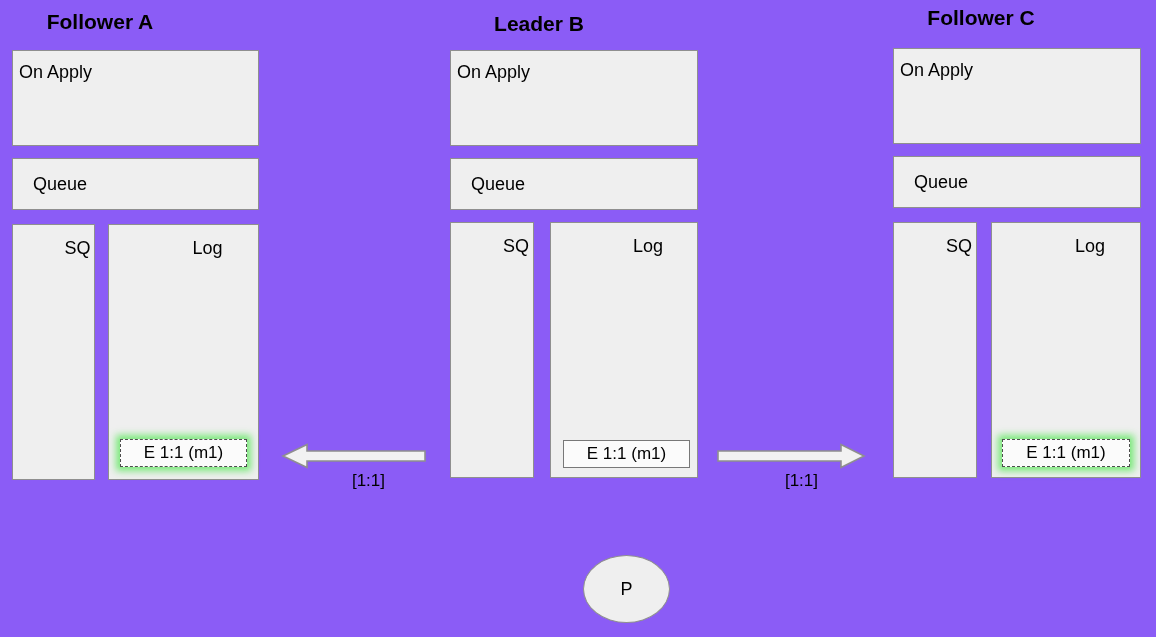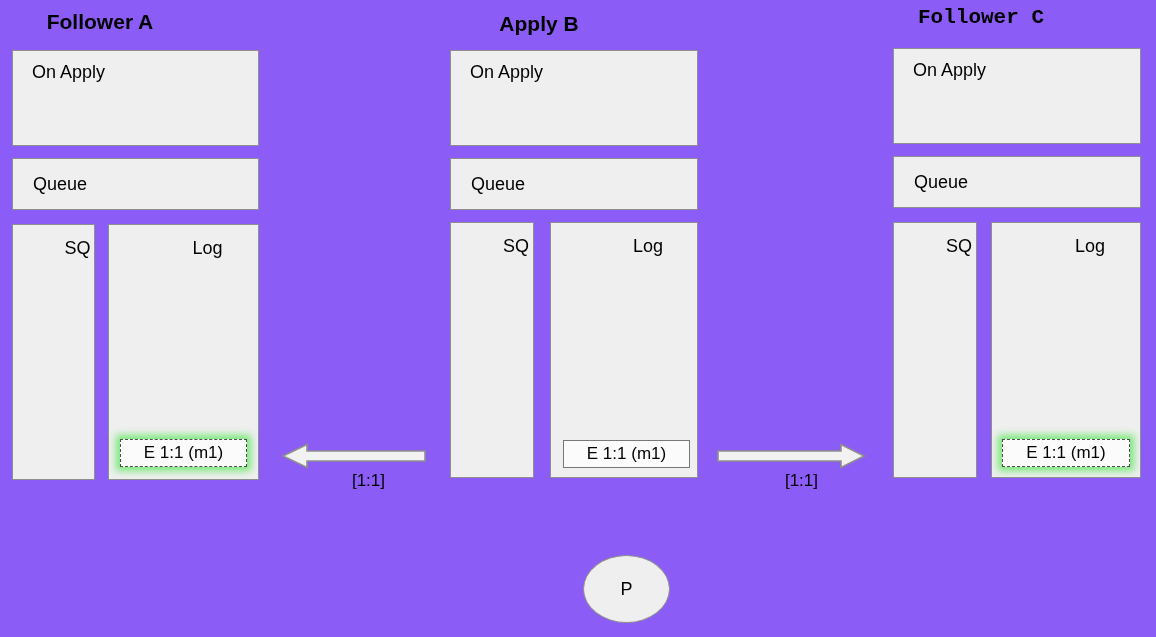--- a/index.html
+++ b/index.html
@@ -20,21 +20,21 @@
     white-space: nowrap;
   }
   .box {
     position: absolute;
     box-sizing: border-box;
     background: #efefef;
     border: 1.5px solid #8f8f8f;
     font-size: 18px;
     padding-left: 48px;
   }
-  .box.pad-topleft { padding: 11px 19px; }
+  .box.pad-topleft { padding: 11px 6px; }
   .box.vcenter { display: flex; align-items: center; padding-left: 20px; }
   .box.label-topcenter { text-align: center; padding-top: 13px; }
   .entry {
     position: absolute;
     box-sizing: border-box;
     background: #fbfbfb;
     font-size: 17px;
     text-align: left;
     display: flex;
     align-items: center;
@@ -84,21 +84,21 @@
   </div>
 
   <div class="box label-topcenter" style="left:108px; top:224px; width:151px; height:256px;">
     <span>Log</span>
   </div>
 
   <div class="entry dashed glow" style="left:120px; top:439px; width:127px; height:28px;">
     <span>E 1:1 (m1)</span>
   </div>
 
-  <div class="abs node-title" style="left:450px; top:12px; width:178px;">Apply B</div>
+  <div class="abs node-title" style="left:450px; top:12px; width:178px;">Leader B</div>
 
   <div class="box pad-topleft" style="left:450px; top:50px; width:248px; height:96px;">
     <span>On Apply</span>
   </div>
 
   <div class="box vcenter" style="left:450px; top:158px; width:248px; height:52px;">
     <span>Queue</span>
   </div>
 
   <div class="box label-topcenter" style="left:450px; top:222px; width:84px; height:256px;">
@@ -106,21 +106,21 @@
   </div>
 
   <div class="box label-topcenter" style="left:550px; top:222px; width:148px; height:256px;">
     <span>Log</span>
   </div>
 
   <div class="entry solid" style="left:563px; top:440px; width:127px; height:28px;">
     <span>E 1:1 (m1)</span>
   </div>
 
-  <div class="abs node-title" style="left:893px; top:6px; width:176px;font-family:Liberation Mono, monospace;">Follower C</div>
+  <div class="abs node-title" style="left:893px; top:6px; width:176px;">Follower C</div>
 
   <div class="box pad-topleft" style="left:893px; top:48px; width:248px; height:96px;">
     <span>On Apply</span>
   </div>
 
   <div class="box vcenter" style="left:893px; top:156px; width:248px; height:52px;">
     <span>Queue</span>
   </div>
 
   <div class="box label-topcenter" style="left:893px; top:222px; width:84px; height:256px;">

